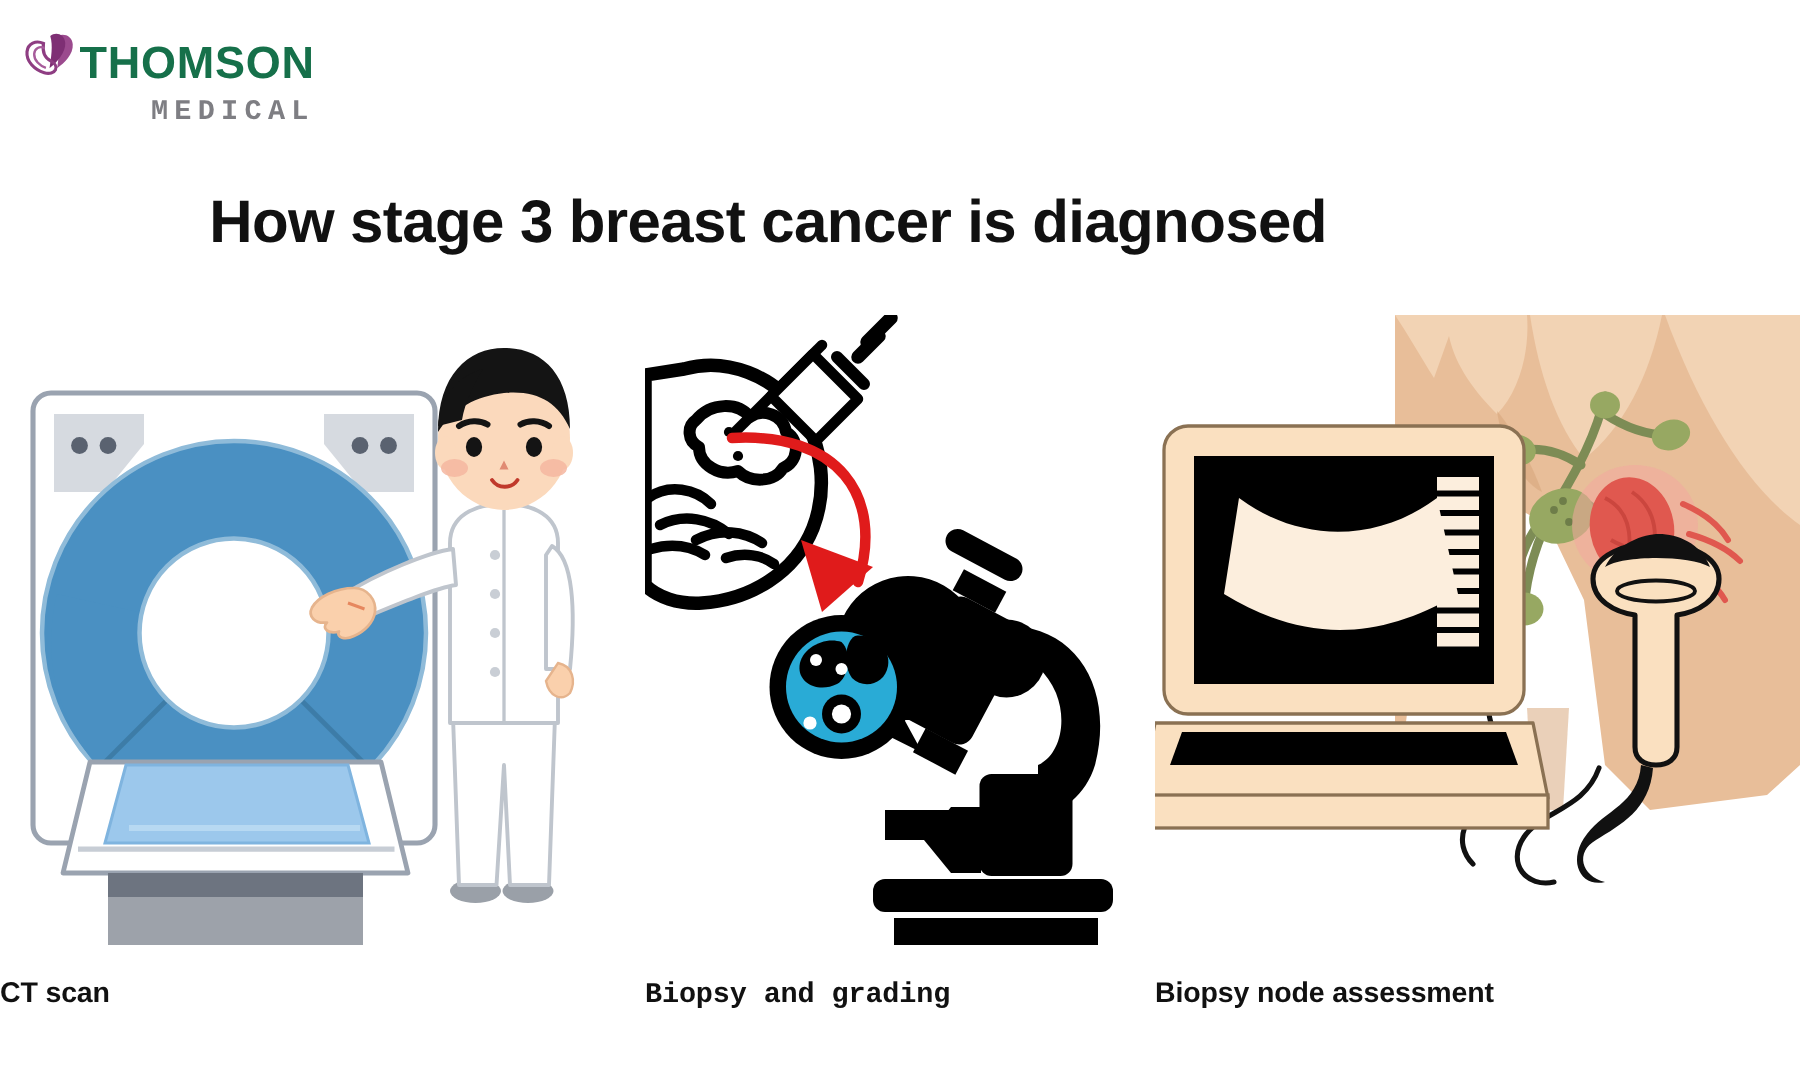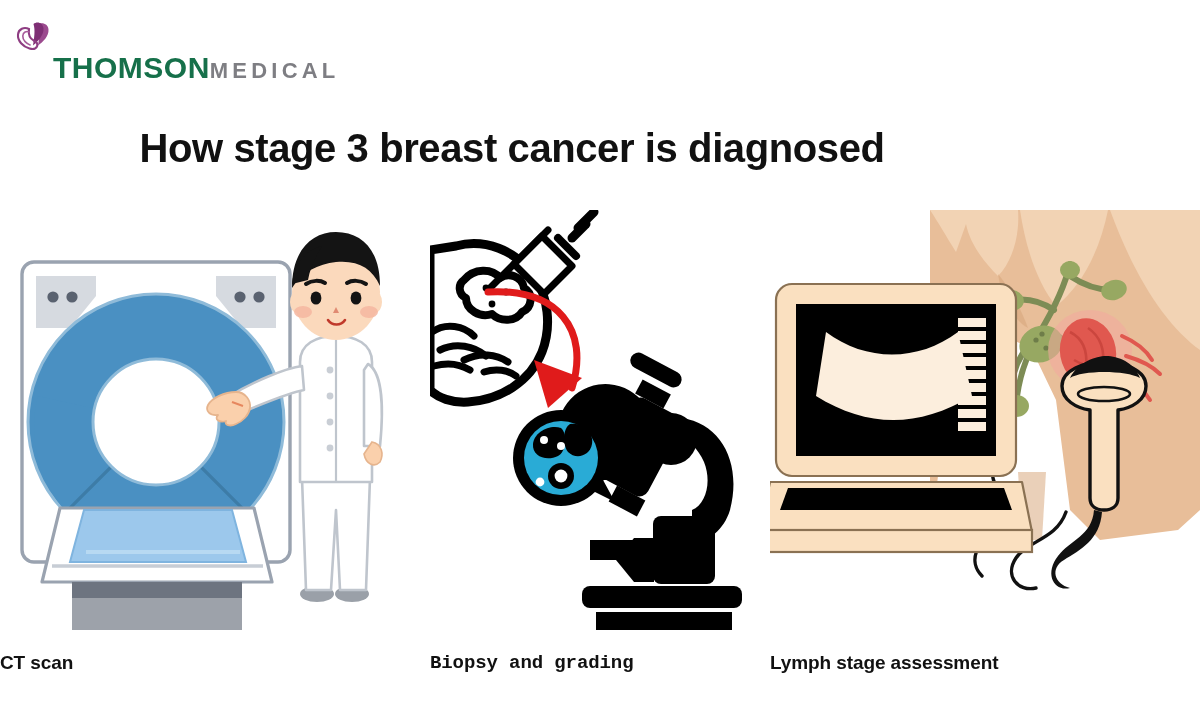--- a/index.html
+++ b/index.html
@@ -18,34 +18,35 @@
 
   
   #brand-logo {
     position: absolute;
     left: 16px;
     top: 20px;
     display: flex;
     align-items: flex-start;
   }
   #brand-mark { width: 34px; height: 48px; flex: none; margin-right: 3px; }
-  #brand-wordmark { display: flex; flex-direction: row; padding-top: 8px; margin-top: 25px; }
+  #brand-wordmark { display: flex; flex-direction: column; padding-top: 8px; }
   #brand-name {
     font-size: 30px;
     font-weight: bold;
     letter-spacing: 0.5px;
     line-height: 1;
   }
   #brand-sub {
-    font-size: 22px;
+    font-size: 19px;
     font-weight: bold;
     letter-spacing: 4.2px;
     line-height: 1;
     margin-top: 7px;
     text-align: right;
+    font-family: Liberation Mono, monospace;
   }
 
   
   #page-title {
     position: absolute;
     left: 0;
     top: 126px;
     width: 1024px;
     text-align: center;
     font-size: 40px;
@@ -294,13 +295,13 @@
       </g>
       <path d="M0 272 L252 272 L262 322 L-10 322 Z" fill="#FAE0C0" stroke="#8A7153" stroke-width="2.2" stroke-linejoin="round"></path>
       <path d="M18 278 L234 278 L242 300 L10 300 Z" fill="#000000"></path>
       <rect x="-10" y="320" width="272" height="22" fill="#FAE0C0" stroke="#8A7153" stroke-width="2.2"></rect>
     </g>
   </svg>
 </div>
 
 <div class="caption" id="caption-ct">CT scan</div>
 <div class="caption" id="caption-biopsy">Biopsy and grading</div>
-<div class="caption" id="caption-lymph">Lymph stage assessment</div>
+<div class="caption" id="caption-lymph">Biopsy node assessment</div>
 
 </body></html>

